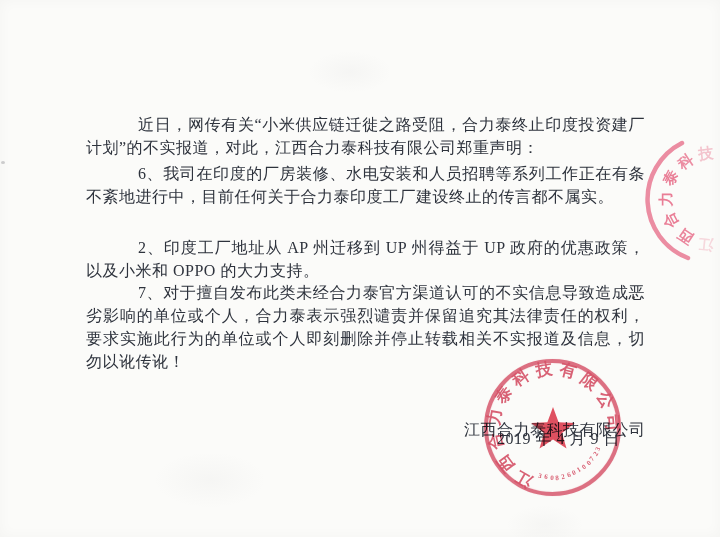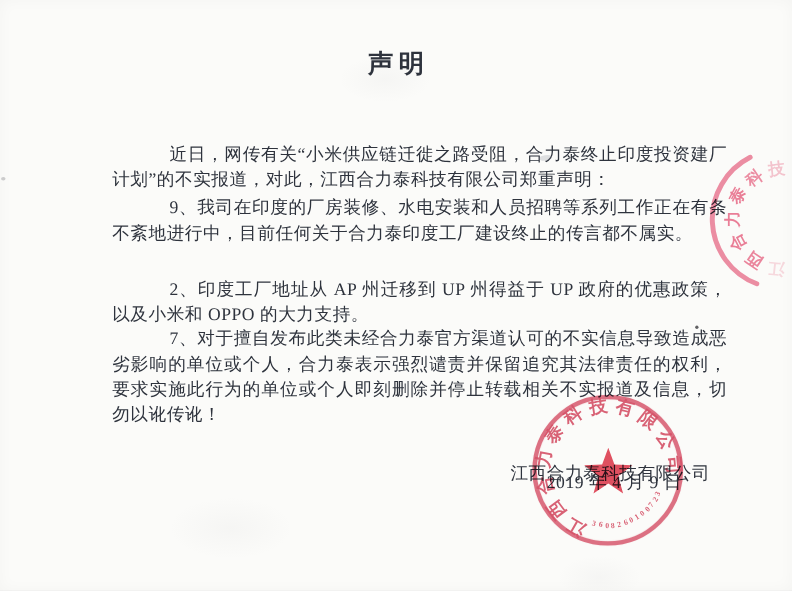--- a/index.html
+++ b/index.html
@@ -17,21 +17,21 @@
       #fbfbf9;
     box-shadow:inset 0 0 14px rgba(0,0,0,0.03);
   }
   .doc-title{
     position:absolute;left:0;top:42px;width:720px;
     margin:0;text-align:center;
     font-size:23px;font-weight:bold;letter-spacing:5px;
     padding-left:5px;box-sizing:border-box;
   }
   .para{
-    position:absolute;left:86px;width:559px;margin:16px;
+    position:absolute;left:86px;width:559px;margin:0;
     font-size:16px;line-height:23px;letter-spacing:0.5px;
     text-align:justify;text-indent:52px;word-break:break-all;
   }
   .p-intro{top:113px;}
   .p-item1{top:162px;}
   .p-item2{top:236px;}
   .p-item3{top:281px;}
   .p-close{top:359px;}
   .sig-company{
     position:absolute;left:446px;top:402px;margin:18px;
@@ -58,24 +58,23 @@
   
   .speck-dot{position:absolute;left:632px;top:296px;width:3px;height:3px;border-radius:50%;background:#3b3b3e;opacity:0.8;}
   .smudge-gray{position:absolute;left:490px;top:141px;width:12px;height:5px;border-radius:50%;background:rgba(120,125,135,0.22);transform:rotate(-8deg);}
   .edge-speck{position:absolute;left:1px;top:161px;width:4px;height:3px;background:rgba(100,100,105,0.3);border-radius:50%;}
 </style>
 </head>
 <body>
 
 <div class="page">
 
-  <h1 class="doc-title">声明</h1>
 
   <p class="para p-intro">近日，网传有关“小米供应链迁徙之路受阻，合力泰终止印度投资建厂计划”的不实报道，对此，江西合力泰科技有限公司郑重声明：</p>
-  <p class="para p-item1">9、我司在印度的厂房装修、水电安装和人员招聘等系列工作正在有条不紊地进行中，目前任何关于合力泰印度工厂建设终止的传言都不属实。</p>
+  <p class="para p-item1">6、我司在印度的厂房装修、水电安装和人员招聘等系列工作正在有条不紊地进行中，目前任何关于合力泰印度工厂建设终止的传言都不属实。</p>
   <p class="para p-item2">2、印度工厂地址从 AP 州迁移到 UP 州得益于 UP 政府的优惠政策，以及小米和 OPPO 的大力支持。</p>
   <p class="para p-item3">7、对于擅自发布此类未经合力泰官方渠道认可的不实信息导致造成恶劣影响的单位或个人，合力泰表示强烈谴责并保留追究其法律责任的权利，要求实施此行为的单位或个人即刻删除并停止转载相关不实报道及信息，切勿以讹传讹！</p>
 
   <p class="sig-company">江西合力泰科技有限公司</p>
   <p class="sig-date">2019 年 4 月 9 日</p>
 
   <div class="seal seal-main">
     <div class="seal-ring"></div>
     <svg class="seal-star" width="48" height="46">
       <polygon points="24,0 29.6,15.3 45.9,15.9 33,25.9 37.5,41.6 24,32.5 10.5,41.6 15,25.9 2.1,15.9 18.4,15.3" fill="#e03a4d"></polygon>

